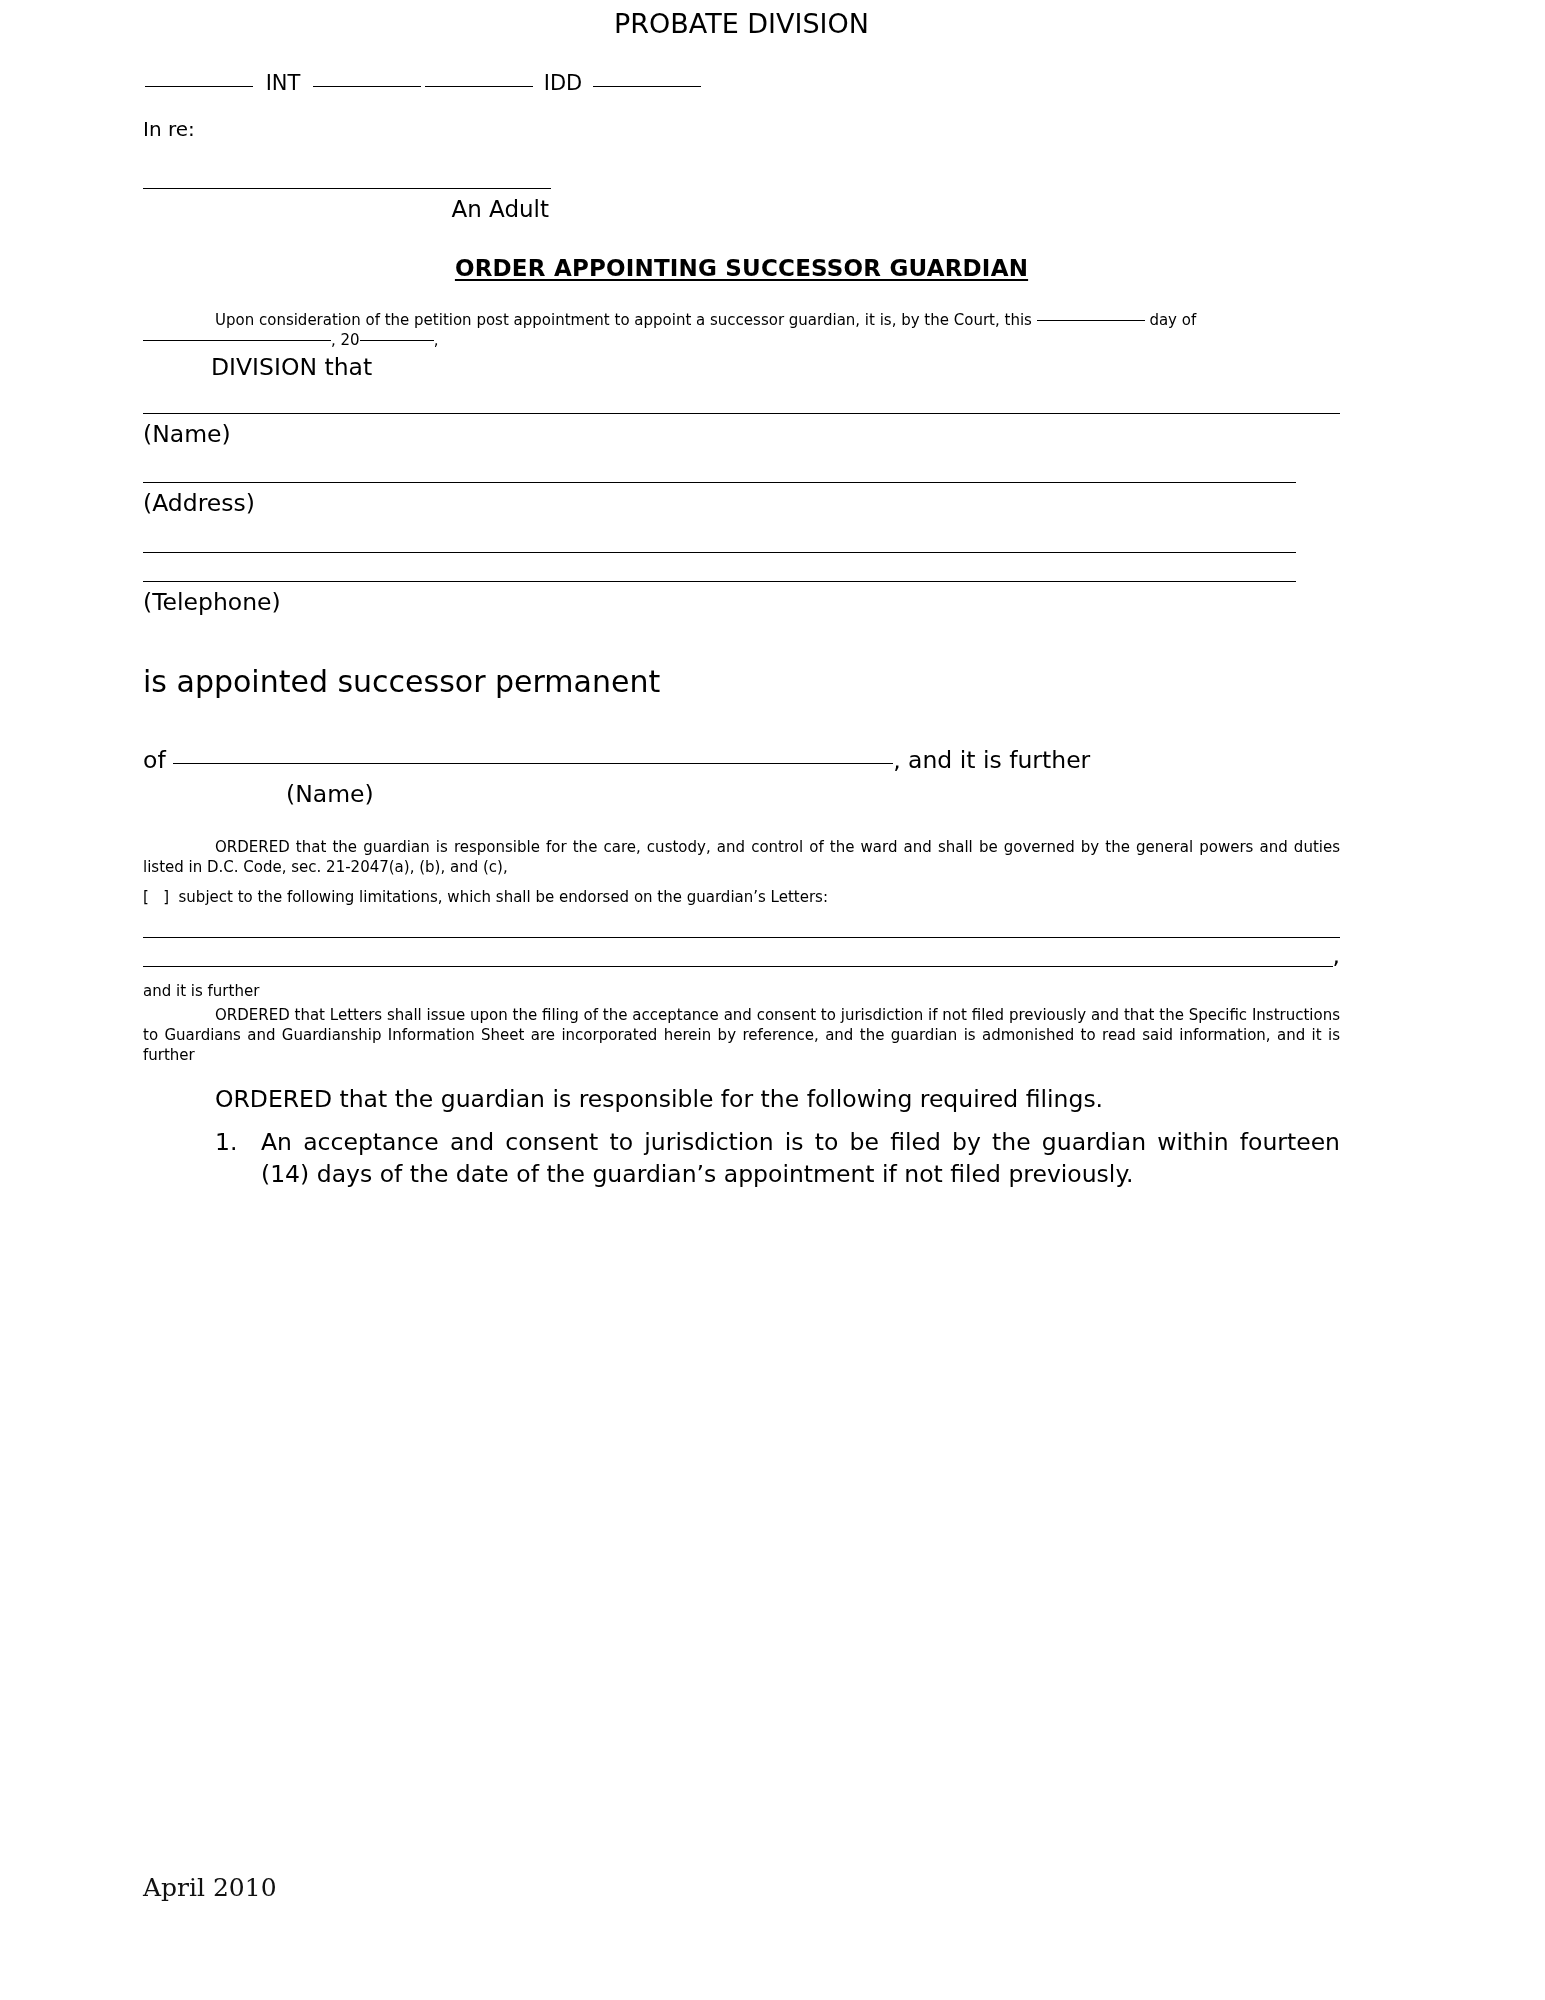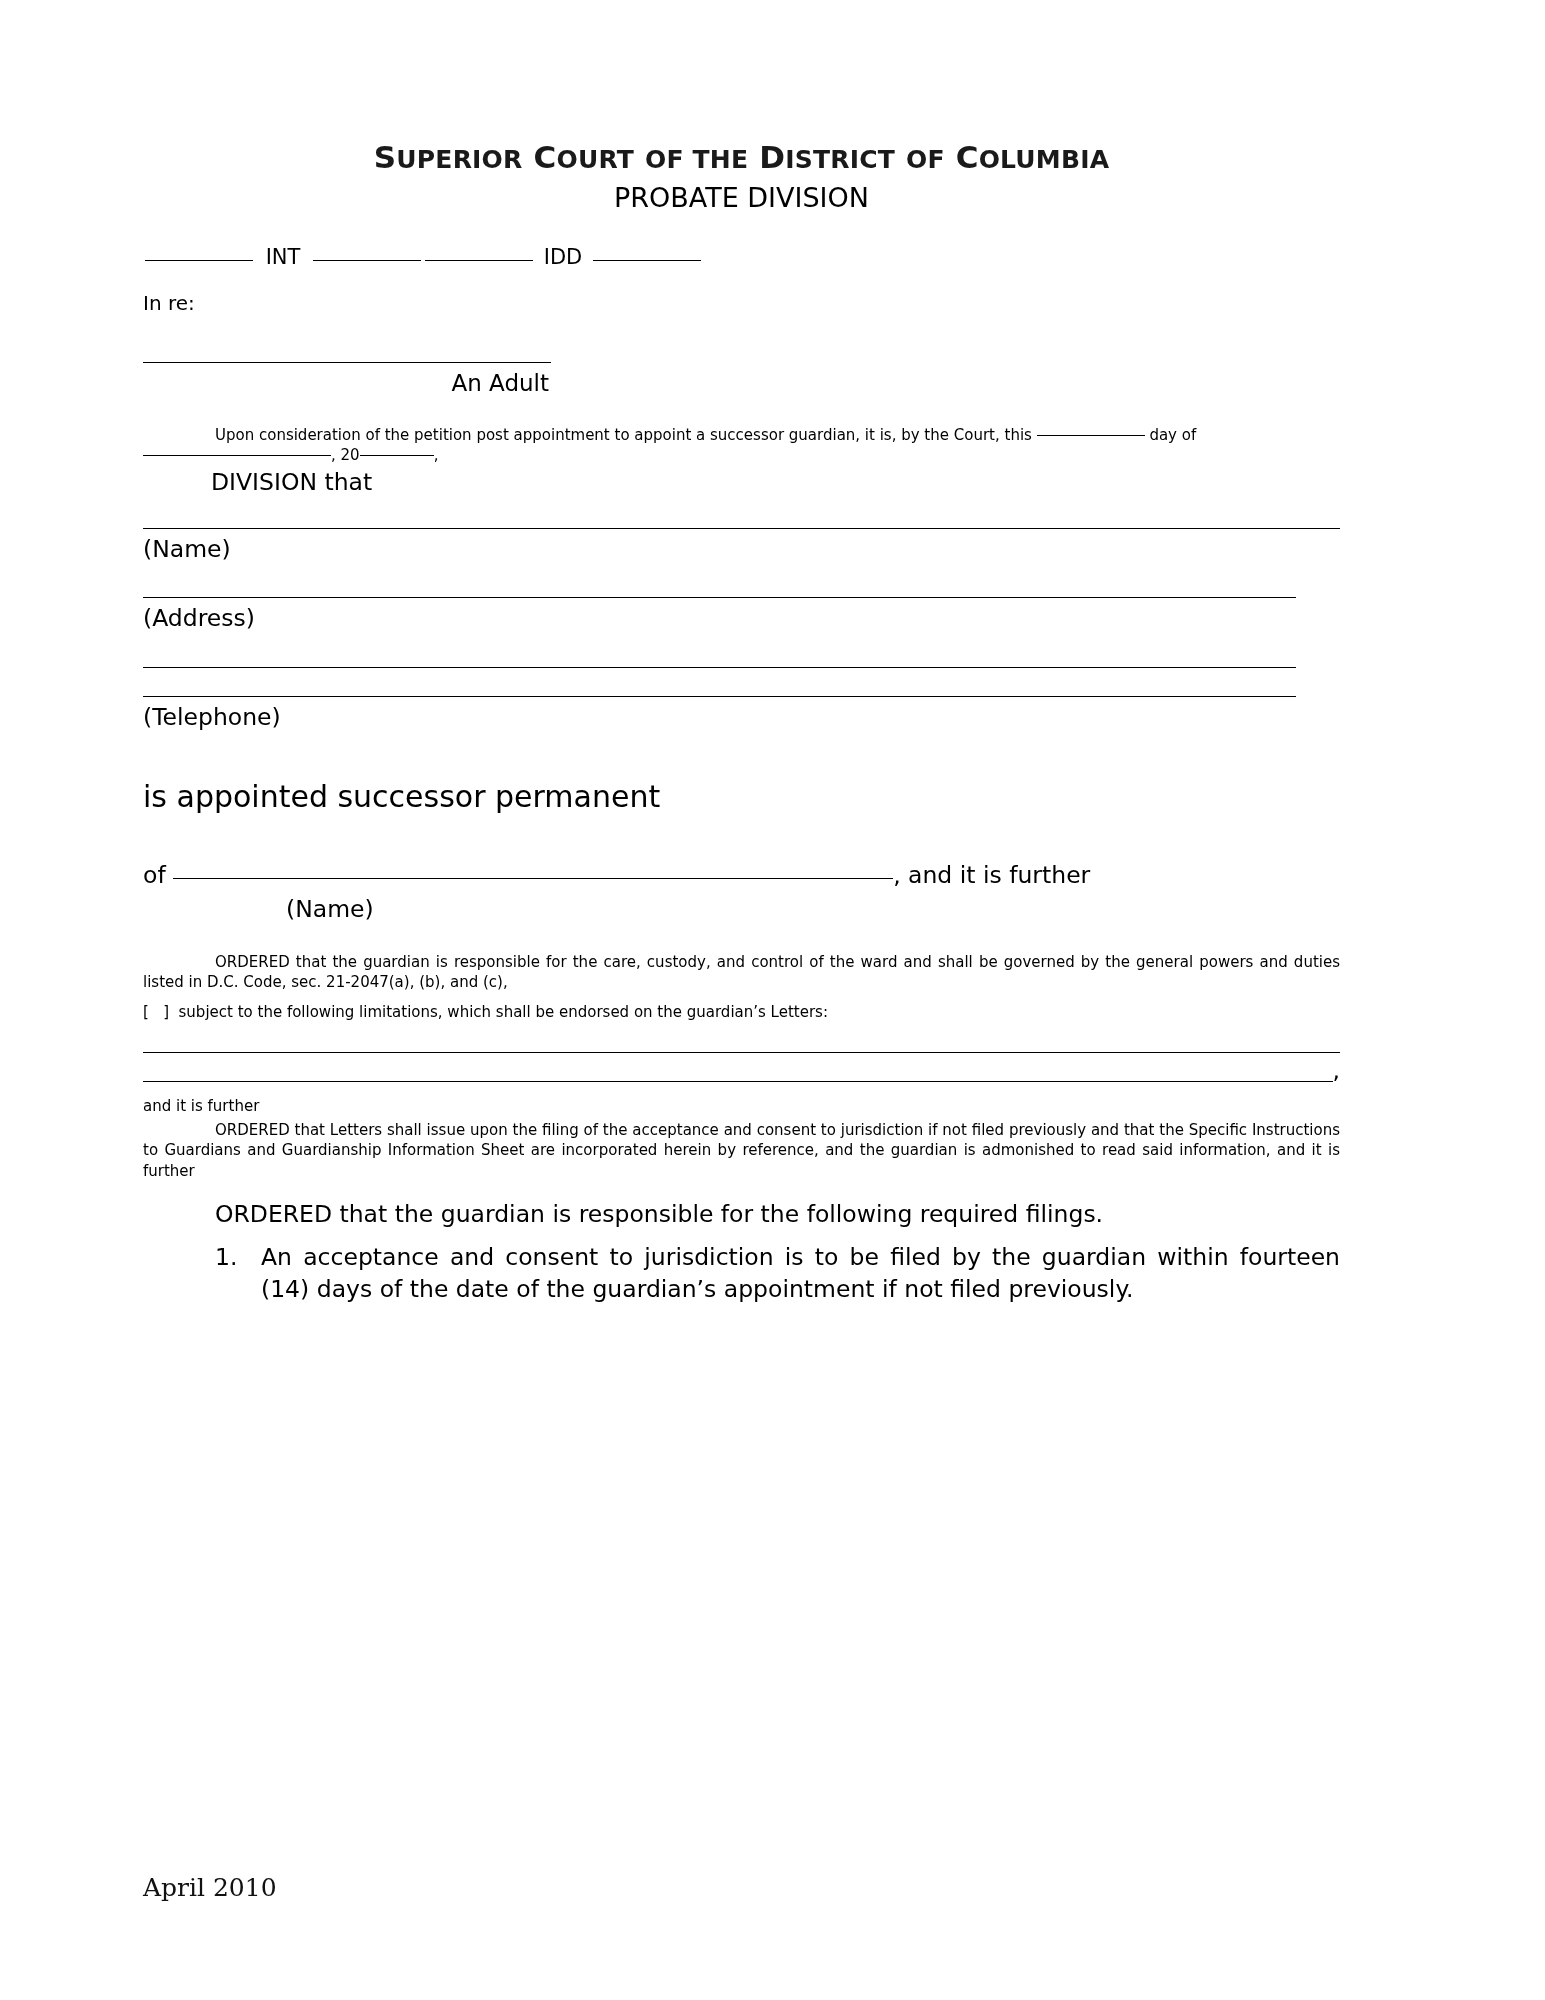--- a/index.html
+++ b/index.html
@@ -225,44 +225,37 @@
     font-size: 25px;
     color: #111;
   }
 </style>
 </head>
 <body>
 
 <div class="page">
   <div class="content">
 
-    <div class="court-title">
-      <span class="cap">S</span><span class="sc">UPERIOR</span>
-      <span class="cap">C</span><span class="sc">OURT</span>
-      <span class="sc">OF THE</span>
-      <span class="cap">D</span><span class="sc">ISTRICT</span>
-      <span class="sc">OF</span>
-      <span class="cap">C</span><span class="sc">OLUMBIA</span>
-    </div>
 
     <div class="division">PROBATE DIVISION</div>
 
     <div class="intidd">
       <div class="intidd-row">
         <span class="rule"></span><span class="lbl">INT</span><span class="rule"></span>
       </div>
       <div class="intidd-row">
         <span class="rule"></span><span class="lbl">IDD</span><span class="rule"></span>
       </div>
     </div>
 
     <div class="inre">In re:</div>
     <div class="inre-rule"></div>
     <div class="an-adult">An Adult</div>
 
+    <div class="order-heading">ORDER APPOINTING SUCCESSOR GUARDIAN</div>
 
     <div class="body-p indent no-just"><span>Upon consideration of the petition post appointment to appoint a successor guardian, it is, by the Court, this </span><span class="fill fill-day"></span><span> day of </span><span class="fill fill-month"></span><span>, 20</span><span class="fill fill-year"></span><span>,</span></div>
 
     <div class="ordered-that">DIVISION that</div>
 
     <div class="blank-rule rule-name"></div>
     <div class="field-label">(Name)</div>
 
     <div class="blank-rule rule-address"></div>
     <div class="field-label">(Address)</div>

